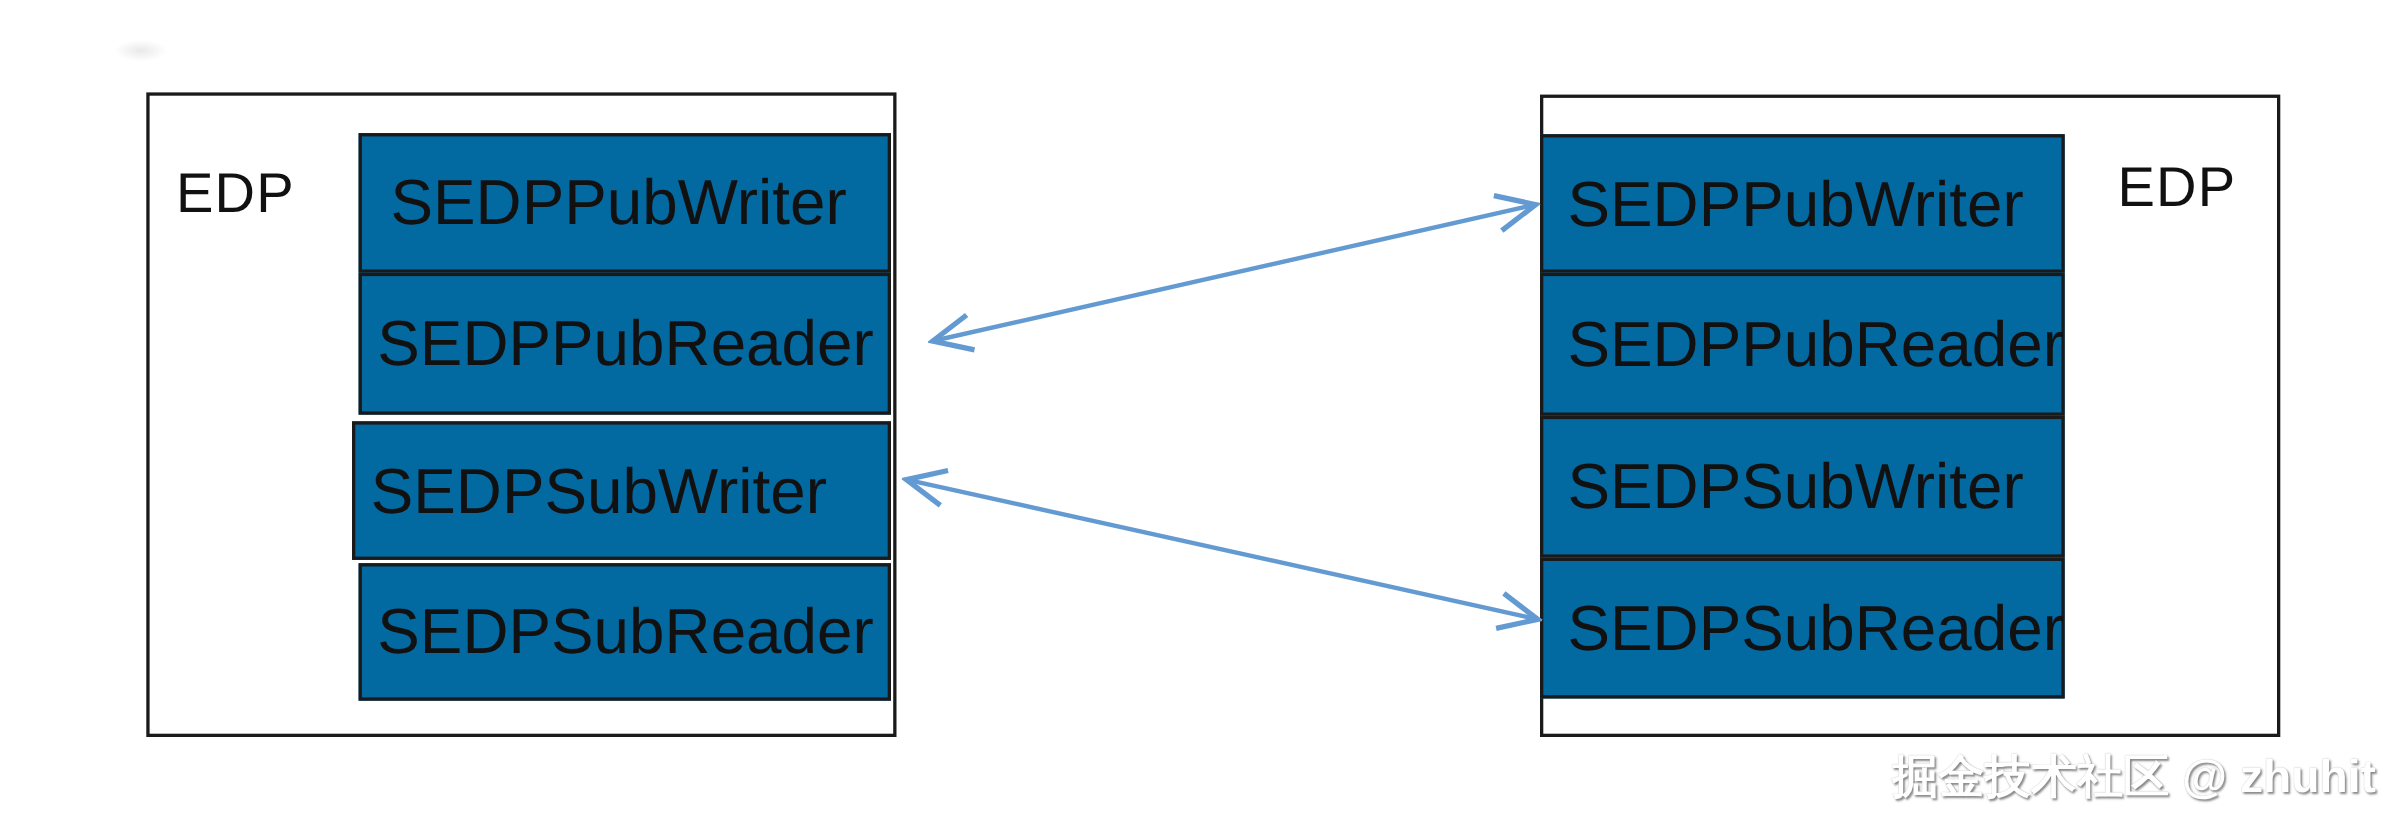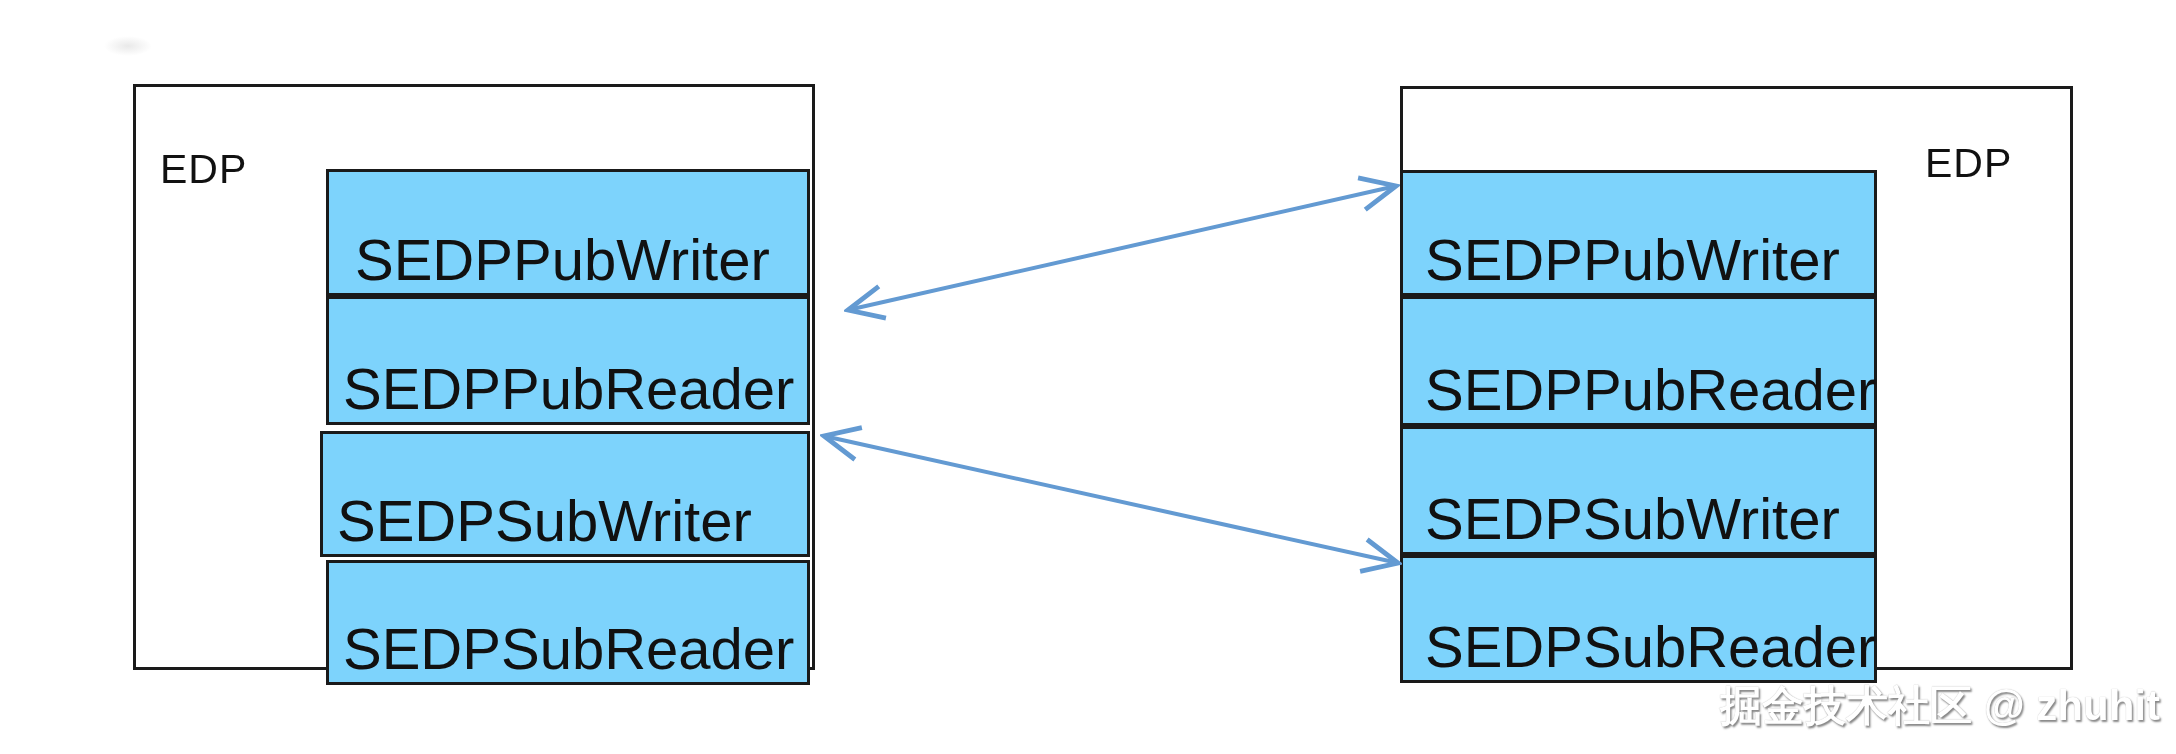--- a/index.html
+++ b/index.html
@@ -18,34 +18,33 @@
     overflow:hidden;
   }
   .canvas{position:absolute;inset:0;}
   .outer-box{
     position:absolute;
     border:3px solid var(--border);
     background:transparent;
   }
   .edp-label{
     position:absolute;
-    font-size:41px;
+    font-size:51px;
     color:var(--text);
     white-space:nowrap;
     letter-spacing:1px;
   }
   .row-box{
     position:absolute;
     border:3px solid var(--border);
-    background:#7dd3fc;
+    background:#0369a1;
     display:flex;
-    align-items:flex-end;
+    align-items:center;
     white-space:nowrap;
     overflow:visible;
-    margin-top:48px;
   }
   .row-box span{
     font-size:58px;
     color:var(--text);
     padding-left:14px;
   }
   .right .row-box span{padding-left:22px;}
   svg.arrows{
     position:absolute;
     left:0;top:0;

